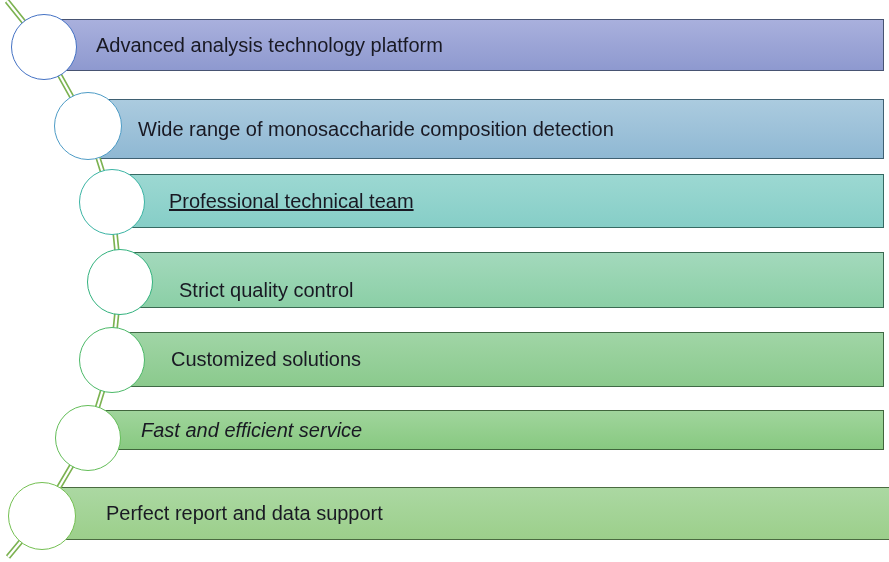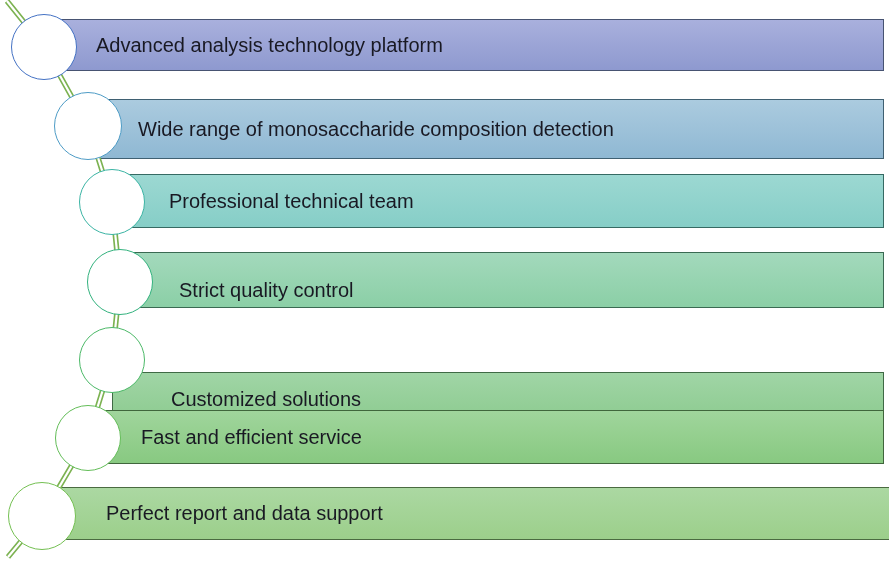--- a/index.html
+++ b/index.html
@@ -50,32 +50,32 @@
   <div id="rows">
       <div class="bar" style="top: 19px; left: 44px; width: 840px; height: 52px; background: linear-gradient(rgb(169, 176, 221), rgb(142, 153, 207)); border: 1px solid rgb(71, 83, 114);">
         <span class="label" style="padding-left: 51px; color: rgb(25, 25, 35);">Advanced analysis technology platform</span>
       </div>
       <div class="circle" style="left: 11px; top: 14px; width: 66px; height: 66px; border: 1.5px solid rgb(68, 114, 196);"></div>
       <div class="bar" style="top: 99px; left: 88px; width: 796px; height: 60px; background: linear-gradient(rgb(171, 203, 223), rgb(143, 184, 211)); border: 1px solid rgb(63, 96, 114);">
         <span class="label" style="padding-left: 49px; color: rgb(25, 25, 35);">Wide range of monosaccharide composition detection</span>
       </div>
       <div class="circle" style="left: 54px; top: 92px; width: 68px; height: 68px; border: 1.5px solid rgb(78, 156, 198);"></div>
       <div class="bar" style="top: 174px; left: 112px; width: 772px; height: 54px; background: linear-gradient(rgb(156, 216, 210), rgb(134, 206, 199)); border: 1px solid rgb(54, 106, 99);">
-        <span class="label" style="padding-left: 56px; color: rgb(25, 25, 35);">Professional technical team</span>
+        <span class="label" style="padding-left: 56px; color: rgb(25, 25, 35); text-decoration: underline;">Professional technical team</span>
       </div>
       <div class="circle" style="left: 79px; top: 169px; width: 66px; height: 66px; border: 1.5px solid rgb(59, 180, 164);"></div>
       <div class="bar" style="top: 252px; left: 120px; width: 764px; height: 56px; background: linear-gradient(rgb(163, 217, 188), rgb(139, 207, 166)); border: 1px solid rgb(58, 106, 82);">
         <span class="label" style="padding-left: 58px; color: rgb(25, 25, 35); margin-top: 20px;">Strict quality control</span>
       </div>
       <div class="circle" style="left: 87px; top: 249px; width: 66px; height: 66px; border: 1.5px solid rgb(51, 178, 126);"></div>
-      <div class="bar" style="top: 332px; left: 112px; width: 772px; height: 55px; background: linear-gradient(rgb(160, 213, 166), rgb(139, 202, 141)); border: 1px solid rgb(63, 106, 69); margin-top: 40px;">
+      <div class="bar" style="top: 332px; left: 112px; width: 772px; height: 55px; background: linear-gradient(rgb(160, 213, 166), rgb(139, 202, 141)); border: 1px solid rgb(63, 106, 69);">
         <span class="label" style="padding-left: 58px; color: rgb(25, 25, 35);">Customized solutions</span>
       </div>
       <div class="circle" style="left: 79px; top: 327px; width: 66px; height: 66px; border: 1.5px solid rgb(76, 185, 104);"></div>
-      <div class="bar" style="top: 410px; left: 88px; width: 796px; height: 54px; background: linear-gradient(rgb(160, 213, 156), rgb(136, 201, 129)); border: 1px solid rgb(64, 102, 60);">
+      <div class="bar" style="top: 410px; left: 88px; width: 796px; height: 40px; background: linear-gradient(rgb(160, 213, 156), rgb(136, 201, 129)); border: 1px solid rgb(64, 102, 60); font-style: italic;">
         <span class="label" style="padding-left: 52px; color: rgb(25, 25, 35);">Fast and efficient service</span>
       </div>
       <div class="circle" style="left: 55px; top: 405px; width: 66px; height: 66px; border: 1.5px solid rgb(99, 189, 88);"></div>
       <div class="bar" style="top: 487px; left: 52px; width: 842px; height: 53px; background: linear-gradient(rgb(171, 216, 162), rgb(156, 207, 139)); border: 1px solid rgb(74, 107, 64);">
         <span class="label" style="padding-left: 53px; color: rgb(25, 25, 35);">Perfect report and data support</span>
       </div>
       <div class="circle" style="left: 8px; top: 482px; width: 68px; height: 68px; border: 1.5px solid rgb(116, 192, 82);"></div>
     </div>
 </div>
 

